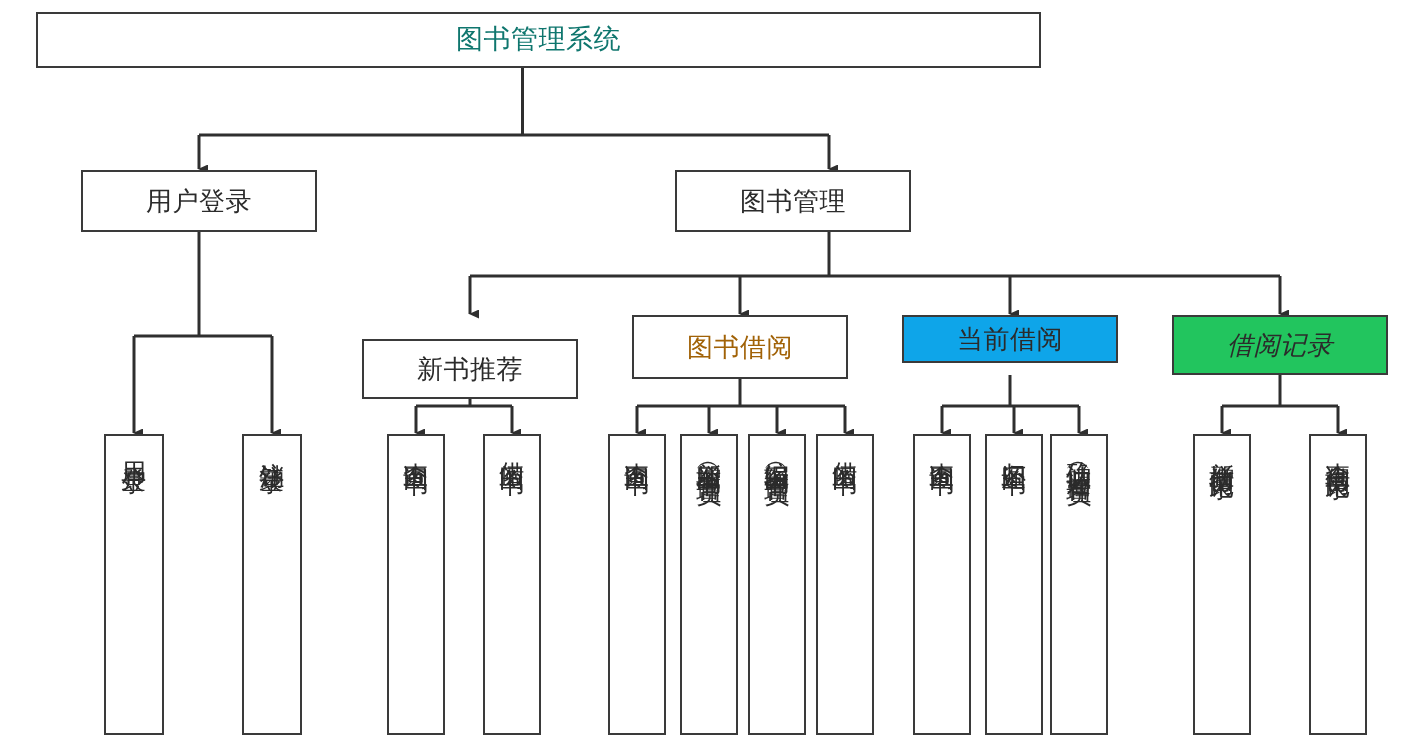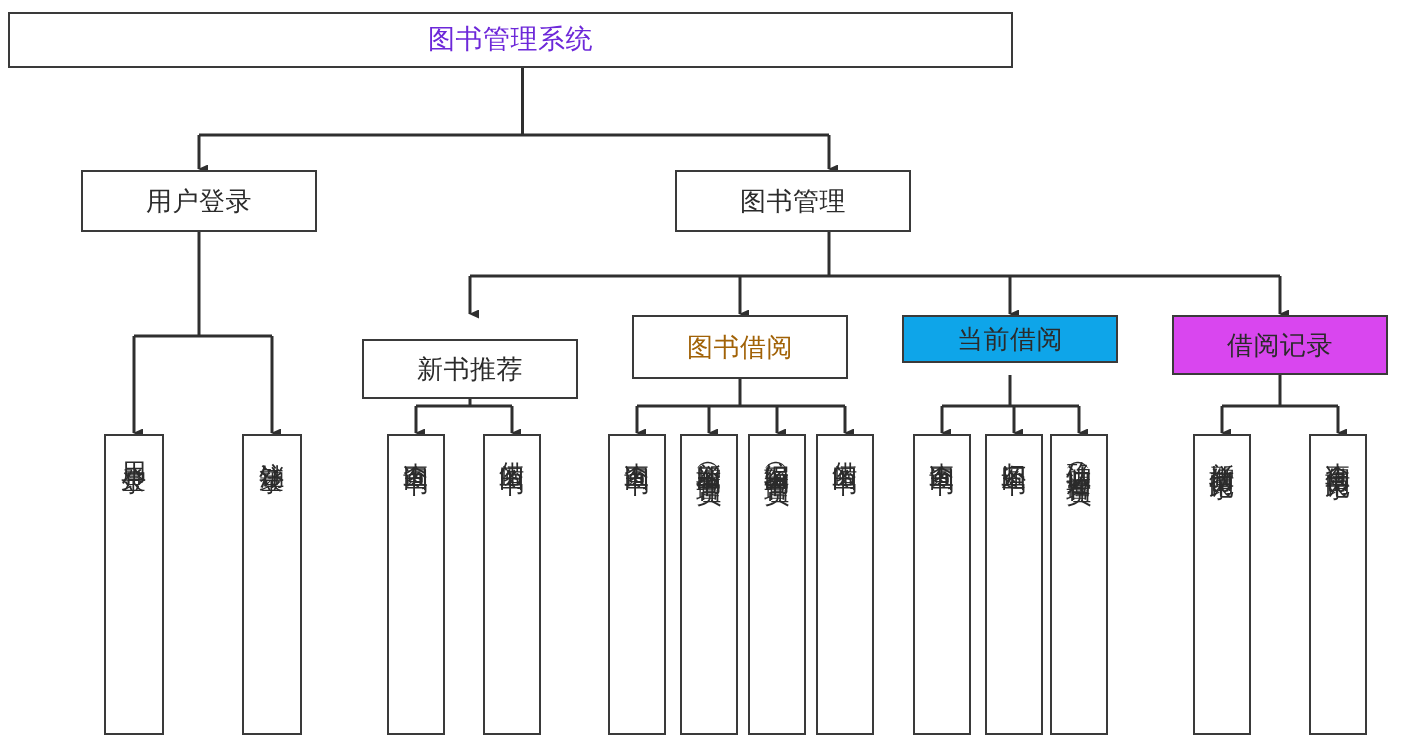--- a/index.html
+++ b/index.html
@@ -112,39 +112,39 @@
         <line x1="1014" y1="406" x2="1014" y2="433" stroke="#2f2f2f" stroke-width="3" marker-end="url(#arrowhead)"></line>
         <line x1="1079" y1="406" x2="1079" y2="433" stroke="#2f2f2f" stroke-width="3" marker-end="url(#arrowhead)"></line>
         <line x1="1280" y1="375" x2="1280" y2="406" stroke="#2f2f2f" stroke-width="3"></line>
         <line x1="1222" y1="406" x2="1338" y2="406" stroke="#2f2f2f" stroke-width="3"></line>
         <line x1="1222" y1="406" x2="1222" y2="433" stroke="#2f2f2f" stroke-width="3" marker-end="url(#arrowhead)"></line>
         <line x1="1338" y1="406" x2="1338" y2="433" stroke="#2f2f2f" stroke-width="3" marker-end="url(#arrowhead)"></line>
       </g>
   </svg>
 
   <div id="node-layer">
-      <div class="node horizontal root" style="left: 8px; top: 12px; width: 1005px; height: 56px; border-color: rgb(58, 58, 58); background: rgb(255, 255, 255); color: #6d28d9;">
+      <div class="node horizontal root" style="left: 36px; top: 12px; width: 1005px; height: 56px; border-color: rgb(58, 58, 58); background: rgb(255, 255, 255); color: #0f766e;">
         <span class="node-label">图书管理系统</span>
       </div>
       <div class="node horizontal" style="left: 81px; top: 170px; width: 236px; height: 62px; border-color: rgb(58, 58, 58); background: rgb(255, 255, 255); color: rgb(43, 43, 43);">
         <span class="node-label">用户登录</span>
       </div>
       <div class="node horizontal" style="left: 675px; top: 170px; width: 236px; height: 62px; border-color: rgb(58, 58, 58); background: rgb(255, 255, 255); color: rgb(43, 43, 43);">
         <span class="node-label">图书管理</span>
       </div>
       <div class="node horizontal" style="left: 362px; top: 315px; width: 216px; height: 60px; border-color: rgb(58, 58, 58); background: rgb(255, 255, 255); color: rgb(43, 43, 43); margin-top: 24px;">
         <span class="node-label">新书推荐</span>
       </div>
       <div class="node horizontal" style="left: 632px; top: 315px; width: 216px; height: 64px; border-color: rgb(58, 58, 58); background: rgb(255, 255, 255); color: #a16207;">
         <span class="node-label">图书借阅</span>
       </div>
       <div class="node horizontal" style="left: 902px; top: 315px; width: 216px; height: 48px; border-color: rgb(58, 58, 58); background: #0ea5e9; color: rgb(43, 43, 43);">
         <span class="node-label">当前借阅</span>
       </div>
-      <div class="node horizontal" style="left: 1172px; top: 315px; width: 216px; height: 60px; border-color: rgb(58, 58, 58); background: #d946ef; color: rgb(43, 43, 43);">
+      <div class="node horizontal" style="left: 1172px; top: 315px; width: 216px; height: 60px; border-color: rgb(58, 58, 58); background: #22c55e; color: rgb(43, 43, 43); font-style: italic;">
         <span class="node-label">借阅记录</span>
       </div>
       <div class="node vertical" style="left: 104px; top: 434px; width: 60px; height: 301px; border-color: rgb(58, 58, 58); background: rgb(255, 255, 255); color: rgb(43, 43, 43);">
         <span class="node-label">用户登录</span>
       </div>
       <div class="node vertical" style="left: 242px; top: 434px; width: 60px; height: 301px; border-color: rgb(58, 58, 58); background: rgb(255, 255, 255); color: rgb(43, 43, 43);">
         <span class="node-label">注销登录</span>
       </div>
       <div class="node vertical" style="left: 387px; top: 434px; width: 58px; height: 301px; border-color: rgb(58, 58, 58); background: rgb(255, 255, 255); color: rgb(43, 43, 43);">
         <span class="node-label">查询图书</span>

